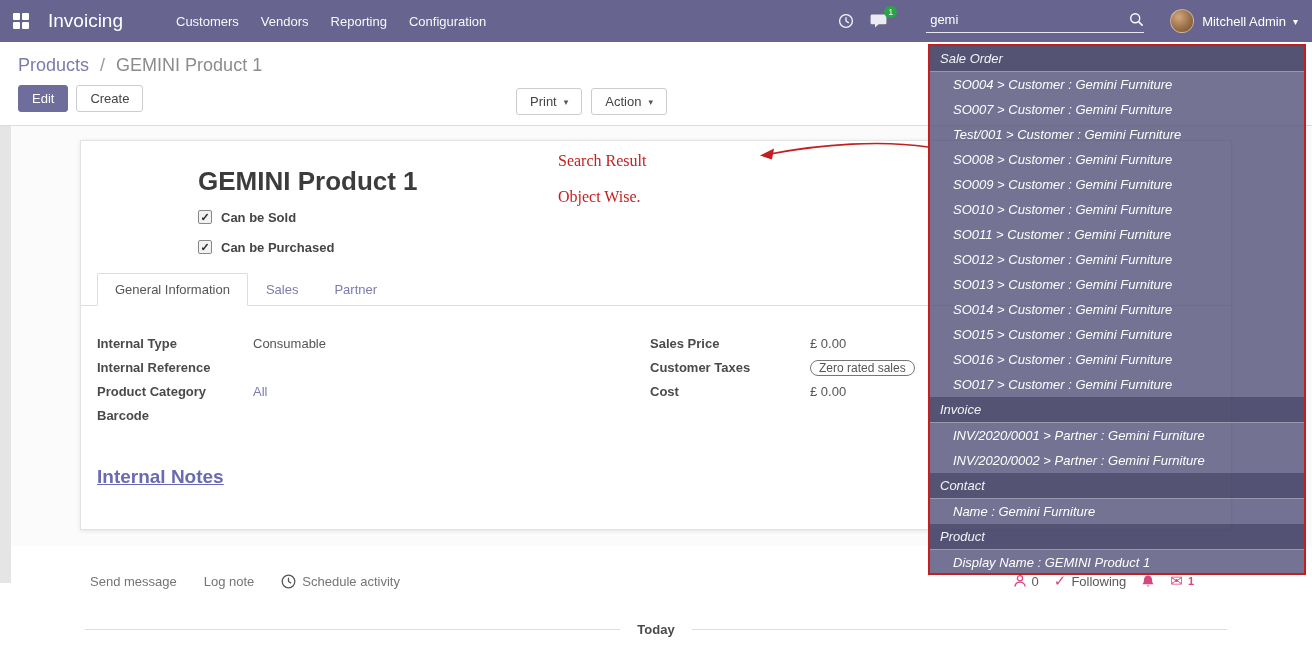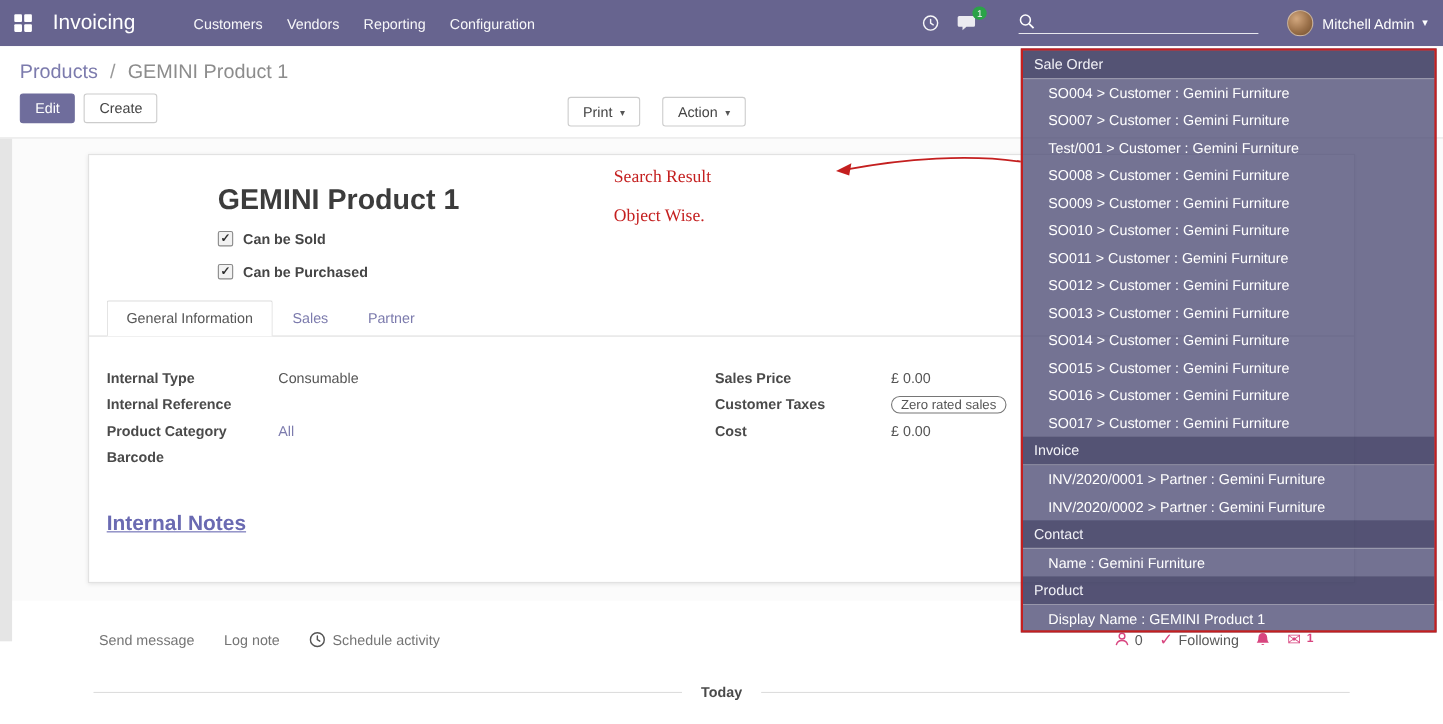--- a/index.html
+++ b/index.html
@@ -40,21 +40,21 @@
   .breadcrumb { font-size: 18px; }
   .breadcrumb a { color: var(--accent, #7c7bad); text-decoration: none; cursor: pointer; }
   .breadcrumb .sep { margin: 0 6px; color: #999; }
   .breadcrumb .current { color: #8c8c8c; }
   .btn-row { margin-top: 9px; display: flex; }
   .btn { font-family: inherit; font-size: 13px; padding: 5px 13px; border-radius: 3px;
     border: 1px solid #ccc; background: #fff; color: #444; cursor: pointer; display: inline-flex; align-items: center; }
   .btn.primary { background: var(--primary_btn, #6f6d9c); border-color: var(--primary_btn, #6f6d9c);
     color: #ffffff; margin-right: 8px; }
   .btn .caret { font-size: 9px; margin-left: 7px; color: #555; }
-  .center-actions { position: absolute; left: 516px; top: 46px; display: flex; gap: 20px; }
+  .center-actions { position: absolute; left: 516px; top: 46px; display: flex; gap: 9px; }
   
   .content { position: relative; background: #fbfbfb; height: 420px; padding-top: 14px; }
   .left-gutter { position: absolute; left: 0; top: 126px; width: 11px; height: 457px;
     background: #e5e5e5; z-index: 1; }
   .card { margin: 0 80px; background: #fff; border: 1px solid #e2e2e2;
     box-shadow: 0 1px 4px rgba(0,0,0,.1); height: 390px; padding-top: 25px; }
   .form-head { padding-left: 117px; }
   .card h1 { margin: 0; font-size: 26px; font-weight: 700; color: #3c3c3c; line-height: 30px; }
   .cb-row { display: flex; align-items: center; margin-top: 12px; font-size: 13px;
     font-weight: 700; color: #454545; cursor: pointer; height: 18px; }
@@ -84,21 +84,21 @@
   .chatter-right { margin-left: auto; display: flex; align-items: center; gap: 15px; color: #5a5a5a; }
   .chatter-right .grp { display: inline-flex; align-items: center; gap: 5px; cursor: pointer; }
   .pinkglyph { color: var(--pink, #d8457f); font-size: 15px; font-style: normal; }
   .att-badge { color: var(--pink, #d8457f); font-weight: 700; font-size: 11px; }
   .today-divider { display: flex; align-items: center; margin: 32px 85px 0; }
   .today-divider .line { flex: 1; height: 1px; background: #ddd; }
   .today-divider .label { margin: 0 17px; font-size: 13px; font-weight: 700; color: #4a4a4a; }
   
   .search-dropdown { position: absolute; left: 928px; top: 44px; width: 378px; height: 531px;
     border: 2px solid var(--annot_red, #cf1b1b); background: var(--overlay, rgba(77,75,116,.78));
-    z-index: 40; color: #fff; overflow: hidden; }
+    z-index: 40; color: #fff; overflow: hidden; font-style: italic; }
   .sd-header { font-size: 13px; padding: 5px 10px; background: rgba(47,45,80,.45);
     border-bottom: 1px solid rgba(255,255,255,.4); color: #f2f2f7; }
   .sd-item { font-size: 13px; padding: 5px 10px 5px 23px; cursor: pointer; white-space: nowrap;
     overflow: hidden; text-overflow: ellipsis; }
   
   .annot-text { position: absolute; left: 558px; top: 143px; z-index: 50;
     color: var(--annot_red, #c21414); font-family: "Liberation Serif", serif;
     font-size: 16px; line-height: 36px; }
   .annot-arrow { position: absolute; left: 752px; top: 138px; z-index: 50; }
 </style>
@@ -128,20 +128,21 @@
             <path d="M8 4.6V8l2.4 1.6" stroke="#fff" fill="none" stroke-width="1.3" stroke-linecap="round"></path>
           </svg>
       </span>
       <span class="nav-ico chat">
         <svg width="18" height="16" viewBox="0 0 18 16">
             <path d="M2 1.5h13a1.4 1.4 0 0 1 1.4 1.4v7a1.4 1.4 0 0 1-1.4 1.4H8.6L5 14.6v-3.3H2A1.4 1.4 0 0 1 .6 9.9v-7A1.4 1.4 0 0 1 2 1.5z" fill="rgba(255,255,255,.92)"></path>
           </svg>
         <i class="badge">1</i>
       </span>
       <div class="nav-search">
+        <input type="text" value="gemi" style="">
         <svg width="15" height="15" viewBox="0 0 15 15">
             <circle cx="6.2" cy="6.2" r="4.5" stroke="#fff" fill="none" stroke-width="1.4"></circle>
             <line x1="9.7" y1="9.7" x2="13.6" y2="13.6" stroke="#fff" stroke-width="1.6"></line>
           </svg>
       </div>
       <div class="user">
         <span class="avatar"></span>
         <span>Mitchell Admin</span>
         <span class="caret">▾</span>
       </div>

